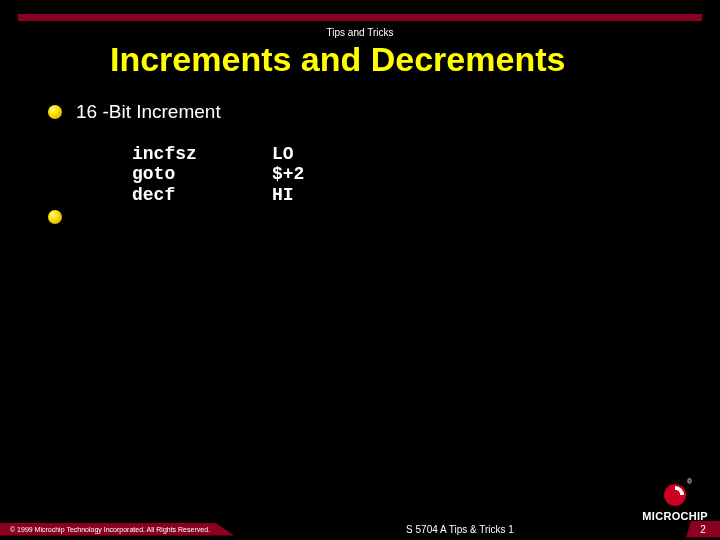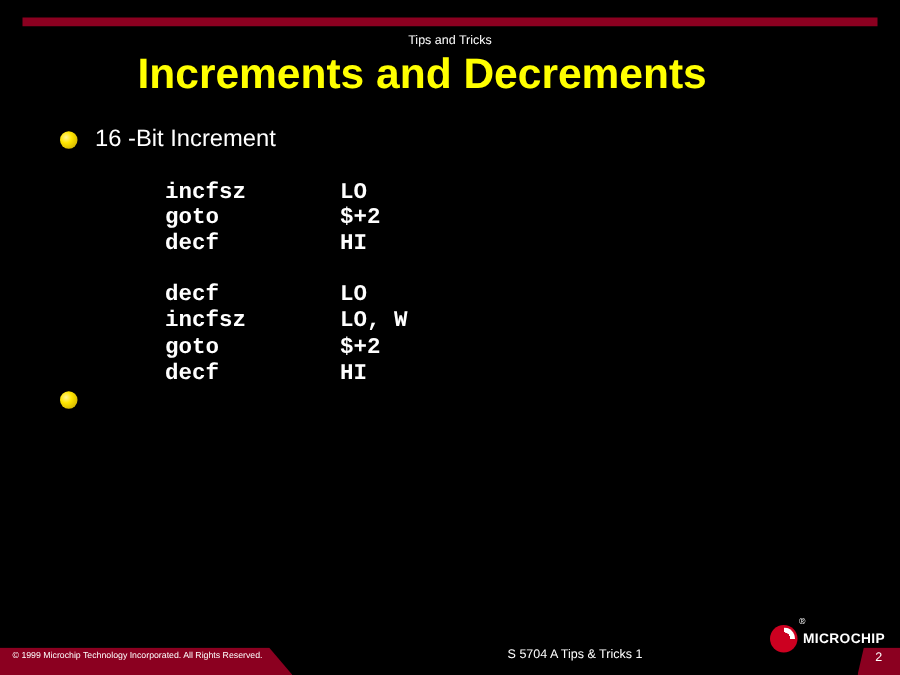--- a/index.html
+++ b/index.html
@@ -60,20 +60,21 @@
   }
   .code .label { display: inline-block; }
   .code .opn { display: inline-block; width: 140px; margin-left: 24px; }
   .footer {
     position: absolute;
     bottom: 0;
     left: 0;
     right: 0;
     height: 22px;
     display: flex;
+    align-items: center;
     font-size: 8px;
   }
   .footer-left {
     background: #8b0020;
     color: #fff;
     padding: 3px 24px 3px 10px;
     clip-path: polygon(0 0, 92% 0, 100% 100%, 0 100%);
     font-size: 7px;
   }
   .footer-center {
@@ -91,20 +92,21 @@
     padding: 3px 6px;
     clip-path: polygon(15% 0, 100% 0, 100% 100%, 0 100%);
   }
   .logo {
     position: absolute;
     right: 12px;
     bottom: 18px;
     display: flex;
     align-items: center;
     gap: 4px;
+    flex-direction: column;
   }
   .logo-mark {
     width: 22px;
     height: 22px;
     background: #cc0020;
     border-radius: 50%;
     position: relative;
   }
   .logo-mark::before {
     content: "";
@@ -139,25 +141,20 @@
 
   <div class="bullet-row">
     <div class="bullet"></div>
     <div class="heading">16 -Bit Increment</div>
   </div>
   <div class="code">
 <span class="opn">incfsz</span><span>LO</span>
 <span class="opn">goto</span><span>$+2</span>
 <span class="opn">decf</span><span>HI</span></div>
 
-  <div class="code">
-<span class="opn">decf</span><span>LO</span>
-<span class="opn">incfsz</span><span>LO, W</span>
-<span class="opn">goto</span><span>$+2</span>
-<span class="opn">decf</span><span>HI</span></div>
 
   <div class="bullet-row">
     <div class="bullet"></div>
   </div>
 
 </div>
 
 <div class="logo">
   <div class="logo-mark">
     <span class="logo-reg">®</span>

